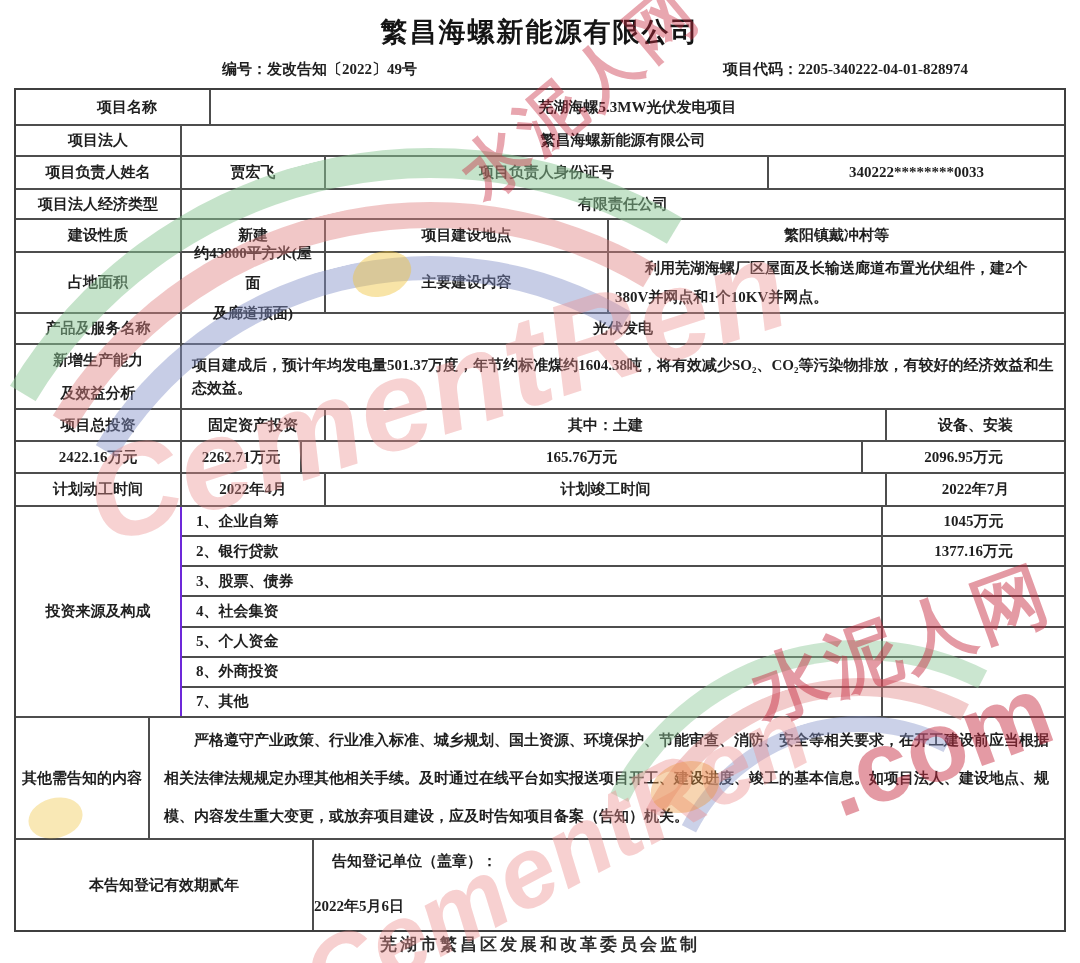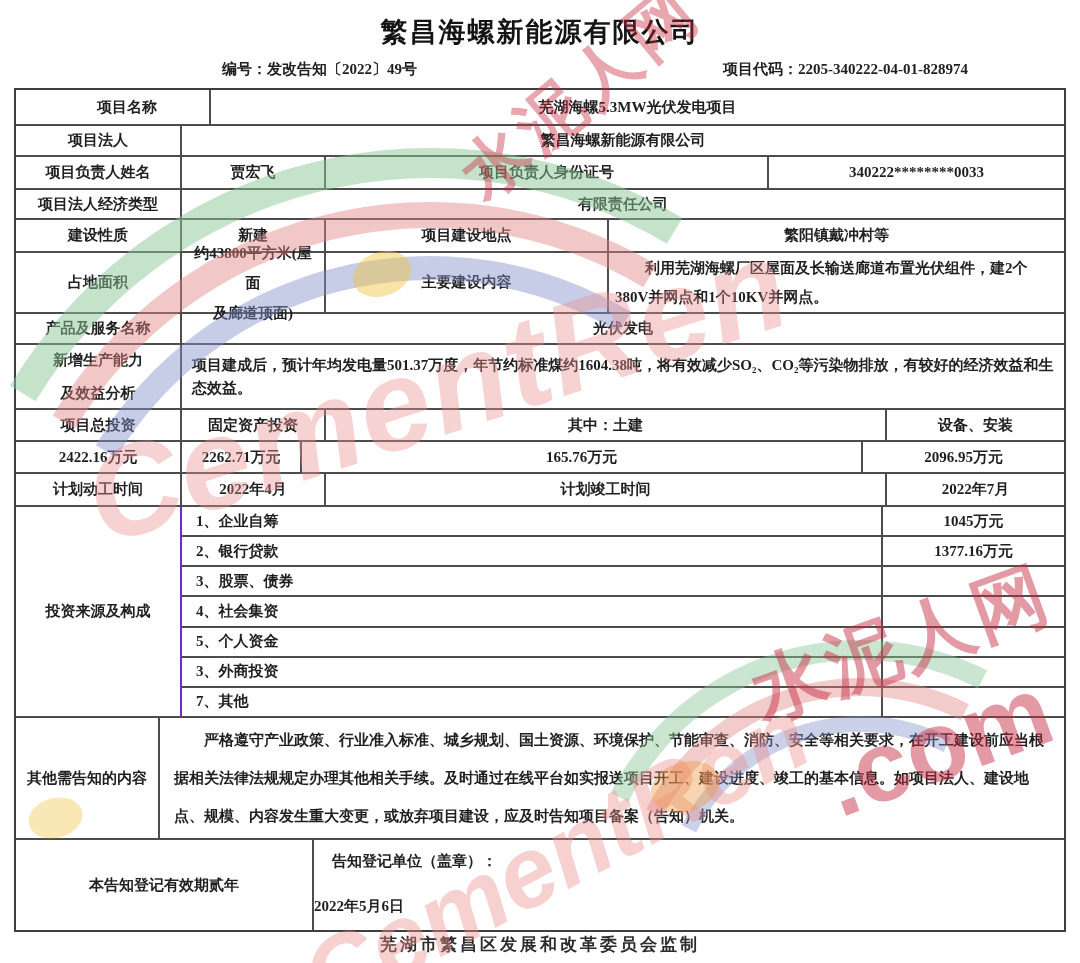--- a/index.html
+++ b/index.html
@@ -164,32 +164,32 @@
       </div>
       <div class="frow">
         <div class="fname">4、社会集资</div>
         <div class="famt"></div>
       </div>
       <div class="frow">
         <div class="fname">5、个人资金</div>
         <div class="famt"></div>
       </div>
       <div class="frow">
-        <div class="fname">3、外商投资</div>
+        <div class="fname">8、外商投资</div>
         <div class="famt"></div>
       </div>
       <div class="frow">
         <div class="fname">7、其他</div>
         <div class="famt"></div>
       </div>
     </div>
   </div>
 
   <div class="row" style="height:122px">
-    <div class="cell" style="width:142px">其他需告知的内容</div>
+    <div class="cell" style="width:132px">其他需告知的内容</div>
     <div class="cell paratext" style="flex:1;padding:8px 14px;line-height:2.55">
       <span class="indent2">严格遵守产业政策、行业准入标准、城乡规划、国土资源、环境保护、节能审查、消防、安全等相关要求，在开工建设前应当根据相关法律法规规定办理其他相关手续。及时通过在线平台如实报送项目开工、建设进度、竣工的基本信息。如项目法人、建设地点、规模、内容发生重大变更，或放弃项目建设，应及时告知项目备案（告知）机关。</span>
     </div>
   </div>
 
   <div class="row" style="height:92px">
     <div class="cell" style="width:296px">本告知登记有效期贰年</div>
     <div class="stamp-cell">
       <span class="stamp-label">告知登记单位（盖章）：</span>
       <span class="stamp-date">2022年5月6日</span>

